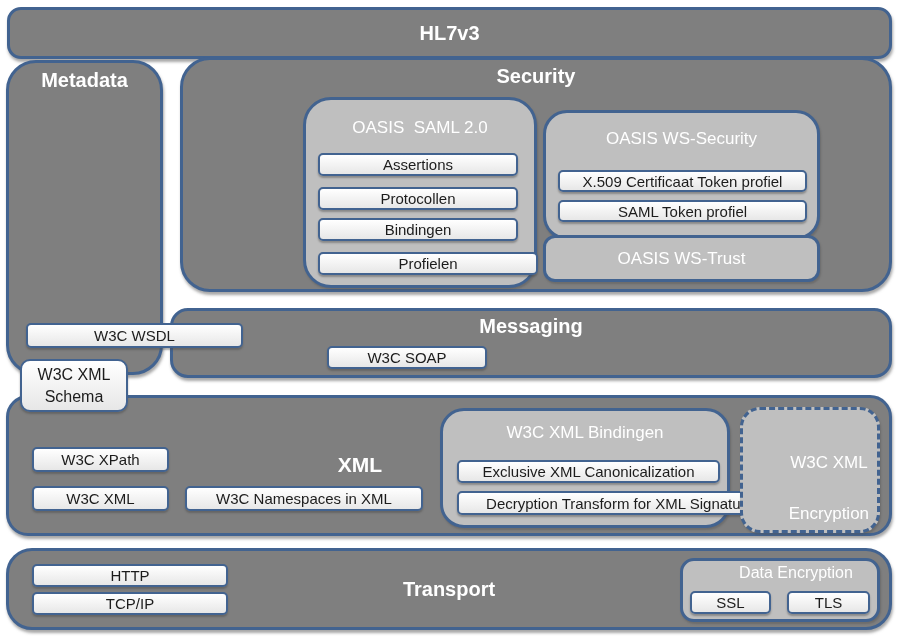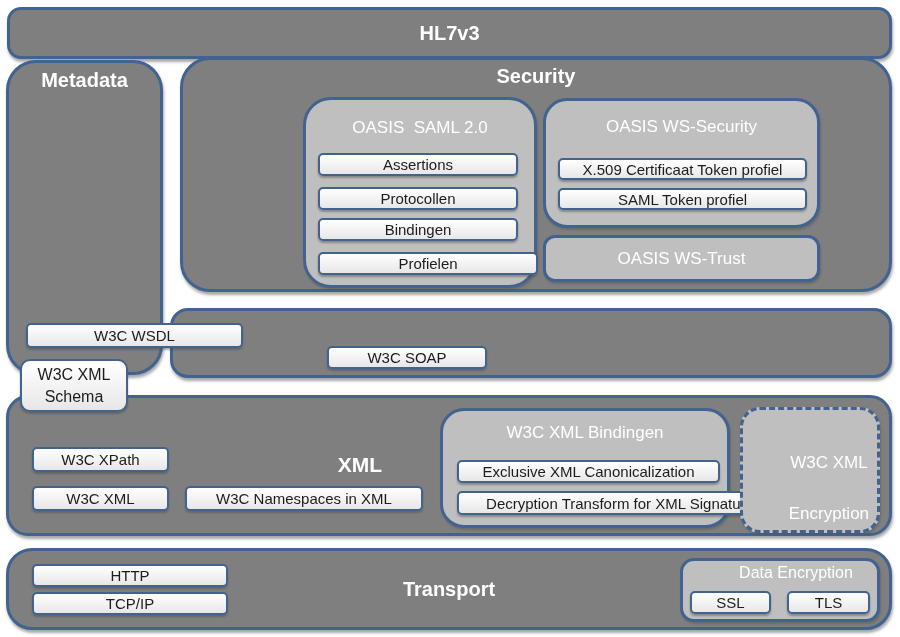--- a/index.html
+++ b/index.html
@@ -43,32 +43,33 @@
     <div class="title" style="padding-top:5px;">Security</div>
 
     <div class="light" style="left:120px; top:37px; width:234px; height:191px; border-radius:28px;">
       <div class="ltitle" style="padding-top:18px;">OASIS  SAML 2.0</div>
       <div class="wbox" style="left:12px; top:53px; width:200px; height:23px;">Assertions</div>
       <div class="wbox" style="left:12px; top:87px; width:200px; height:23px;">Protocollen</div>
       <div class="wbox" style="left:12px; top:118px; width:200px; height:23px;">Bindingen</div>
       <div class="wbox" style="left:12px; top:152px; width:220px; height:23px;">Profielen</div>
     </div>
 
-    <div class="light" style="left:360px; top:38px; width:277px; height:130px; border-radius:24px;">
+    <div class="light" style="left:360px; top:50px; width:277px; height:130px; border-radius:24px;">
       <div class="ltitle" style="padding-top:16px;">OASIS WS-Security</div>
       <div class="wbox" style="left:12px; top:57px; width:249px; height:22px;">X.509 Certificaat Token profiel</div>
       <div class="wbox" style="left:12px; top:87px; width:249px; height:22px;">SAML Token profiel</div>
     </div>
 
     <div class="light center-both" style="left:360px; top:175px; width:277px; height:47px; border-radius:12px;">
       <div class="ltitle">OASIS WS-Trust</div>
     </div>
   </div>
 
   <div class="dark" style="left:170px; top:308px; width:722px; height:70px; border-radius:18px;">
+    <div class="title" style="padding-top:4px;">Messaging</div>
     <div class="wbox" style="left:154px; top:35px; width:160px; height:23px;">W3C SOAP</div>
   </div>
 
   <div class="wbox" style="left:26px; top:323px; width:217px; height:25px; z-index:5;">W3C WSDL</div>
 
   <div class="wbox" style="left:20px; top:359px; width:108px; height:53px; border-radius:10px; z-index:5; flex-direction:column; font-size:16px; line-height:1.35;">
     <span>W3C XML</span>
     <span>Schema</span>
   </div>
 

